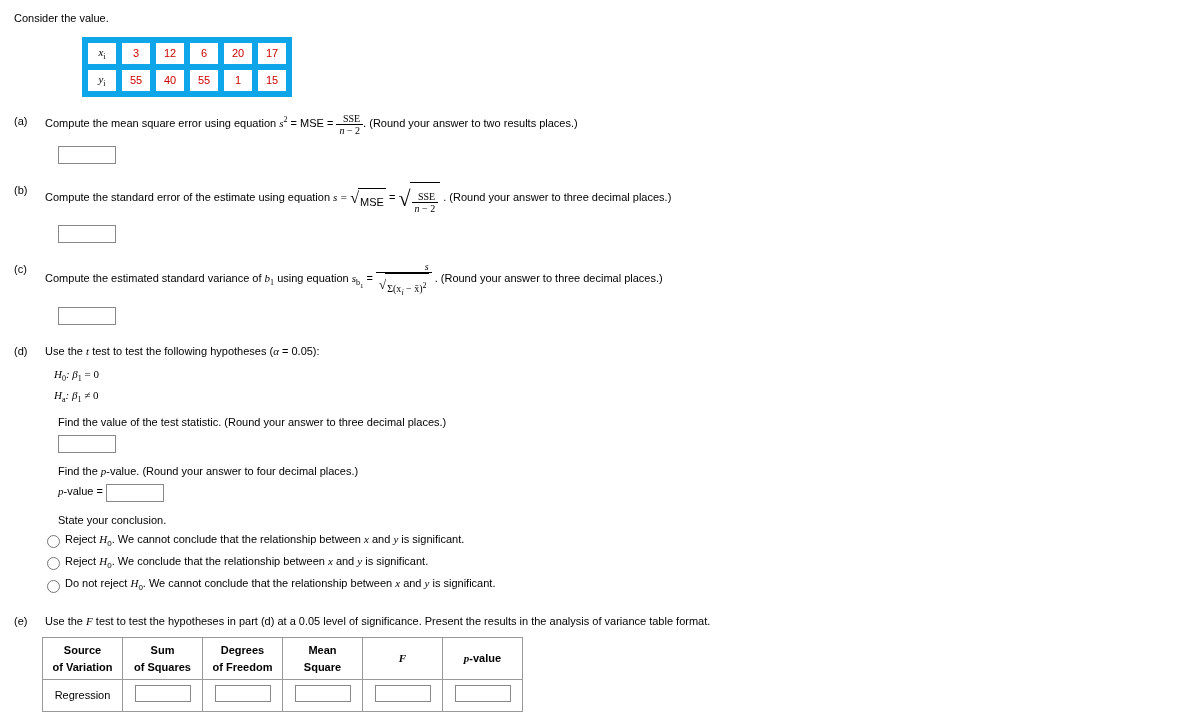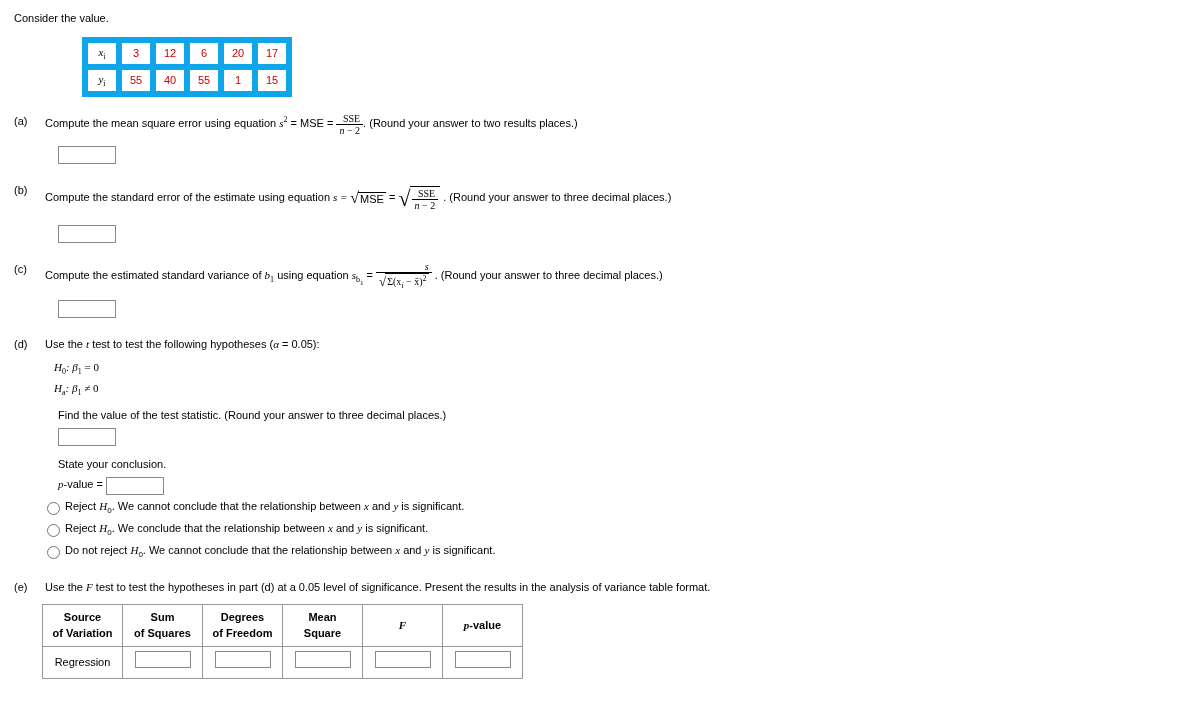--- a/index.html
+++ b/index.html
@@ -57,21 +57,21 @@
       vertical-align: middle;
     }
     .radical {
       font-family: 'Times New Roman', serif;
       font-size: 16px;
       margin-right: -1px;
     }
     .radicand {
       border-top: 1px solid #000;
       display: inline-block;
-      padding: 1px 2px 0 2px;
+      padding: 8px 2px 0 2px;
       line-height: 1;
     }
     .sub { vertical-align: sub; font-size: 8px; font-style: normal;}
     .sup { vertical-align: super; font-size: 8px; font-style: normal; }
     .hyp-block { margin-left: 40px; margin-top: 6px; margin-bottom: 8px; font-family: 'Times New Roman', serif; }
     .hyp-block div { margin-bottom: 2px; }
     input[type="radio"] { vertical-align: middle; margin-right: 5px;}
     .radio-line { margin: 3px 0 3px 28px; }
     table.anova {
       border-collapse: collapse;
@@ -182,25 +182,28 @@
     <span>Use the <span class="math">t</span> test to test the following hypotheses (<span class="math">α</span> = 0.05):</span>
   </span>
   <div class="hyp-block">
     <div><span class="math"><span>H</span><span class="sub">0</span><span>: β</span><span class="sub">1</span></span><span> = 0</span></div>
     <div><span class="math"><span>H</span><span class="sub">a</span><span>: β</span><span class="sub">1</span></span><span> ≠ 0</span></div>
   </div>
   <div class="indent">Find the value of the test statistic. (Round your answer to three decimal places.)</div>
   <div class="indent" style="margin-top:4px;">
     <span class="answer-box"></span>
   </div>
-  <div class="indent" style="margin-top:10px;">State your conclusion.</div>
+  <div class="indent" style="margin-top:10px;">
+    <span>Find the <span class="math">p</span>-value. (Round your answer to four decimal places.)</span>
+  </div>
   <div class="indent" style="margin-top:4px;">
     <span><span class="math">p</span>-value = </span>
     <span class="answer-box"></span>
   </div>
+  <div class="indent" style="margin-top:10px;">State your conclusion.</div>
   <div class="radio-line"><input type="radio" name="dconc" style=""><span>Reject <span class="math">H</span><span class="sub">0</span>. We cannot conclude that the relationship between <span class="math">x</span> and <span class="math">y</span> is significant.</span></div>
   <div class="radio-line"><input type="radio" name="dconc" style=""><span>Reject <span class="math">H</span><span class="sub">0</span>. We conclude that the relationship between <span class="math">x</span> and <span class="math">y</span> is significant.</span></div>
   <div class="radio-line"><input type="radio" name="dconc" style=""><span>Do not reject <span class="math">H</span><span class="sub">0</span>. We cannot conclude that the relationship between <span class="math">x</span> and <span class="math">y</span> is significant.</span></div>
 </div>
 
 <div class="part">
   <span class="part-label">(e)</span>
   <span>Use the <span class="math">F</span> test to test the hypotheses in part (d) at a 0.05 level of significance. Present the results in the analysis of variance table format.</span>
   <table class="anova">
     <tbody>

